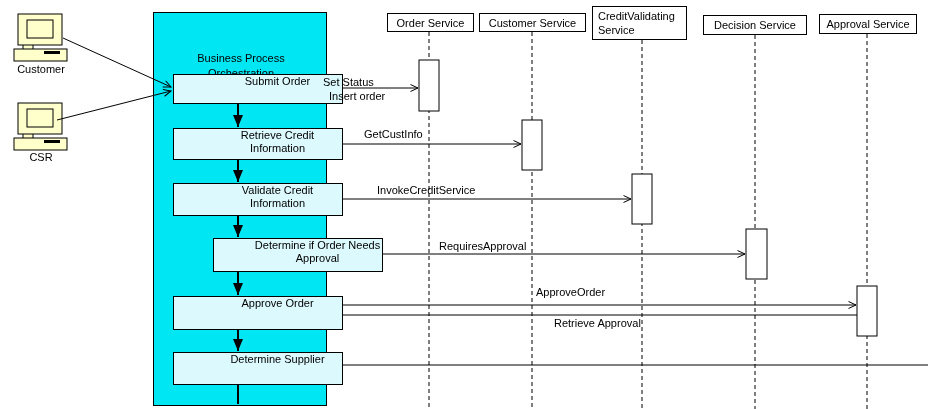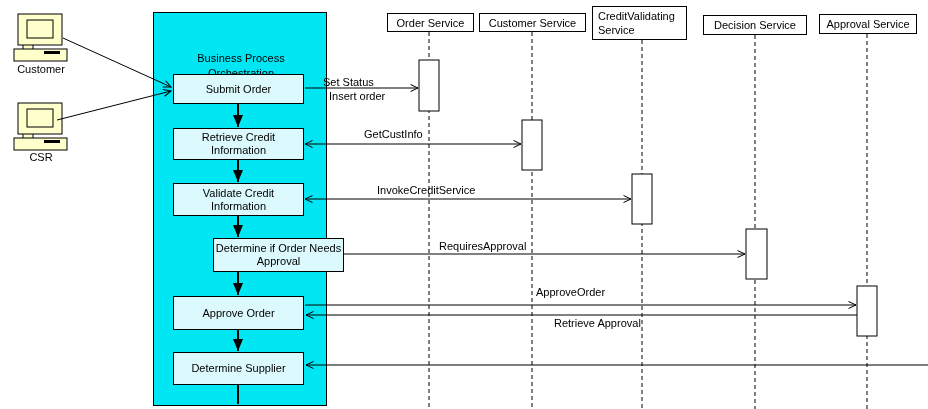--- a/index.html
+++ b/index.html
@@ -5,21 +5,21 @@
   html,body{margin:0;padding:0;}
   body{font-family:"Liberation Sans", sans-serif; font-size:11px; color:#000; background:#fff;}
   #canvas{position:relative; width:928px; height:409px; background:#fff; overflow:hidden;}
   #wires{position:absolute; left:0; top:0; width:928px; height:409px; pointer-events:none;}
 
   .orch-box{position:absolute; left:153px; top:12px; width:172px; height:392px;
             background:#00E7F3; border:1px solid #000;}
   .orch-title{position:absolute; left:168px; top:22px; width:146px; text-align:center; line-height:15px;margin-top:29px;}
 
   .step{position:absolute; left:173px; width:129px; background:#DCF9FD; border:1px solid #000;
-        display:flex; align-items:center; justify-content:center; text-align:center; line-height:13px;}
+        display:flex; align-items:flex-start; justify-content:center; text-align:center; line-height:13px;padding-left:39px;}
 
   .svc{position:absolute; background:#fff; border:1px solid #000;
        display:flex; align-items:center; justify-content:center; text-align:left; line-height:14px;}
   .svc.left{justify-content:flex-start; text-align:left; padding-left:5px;}
 
   .msg-label{position:absolute; white-space:nowrap;}
   .actor-label{position:absolute; text-align:center;}
 </style>
 </head>
 <body>

